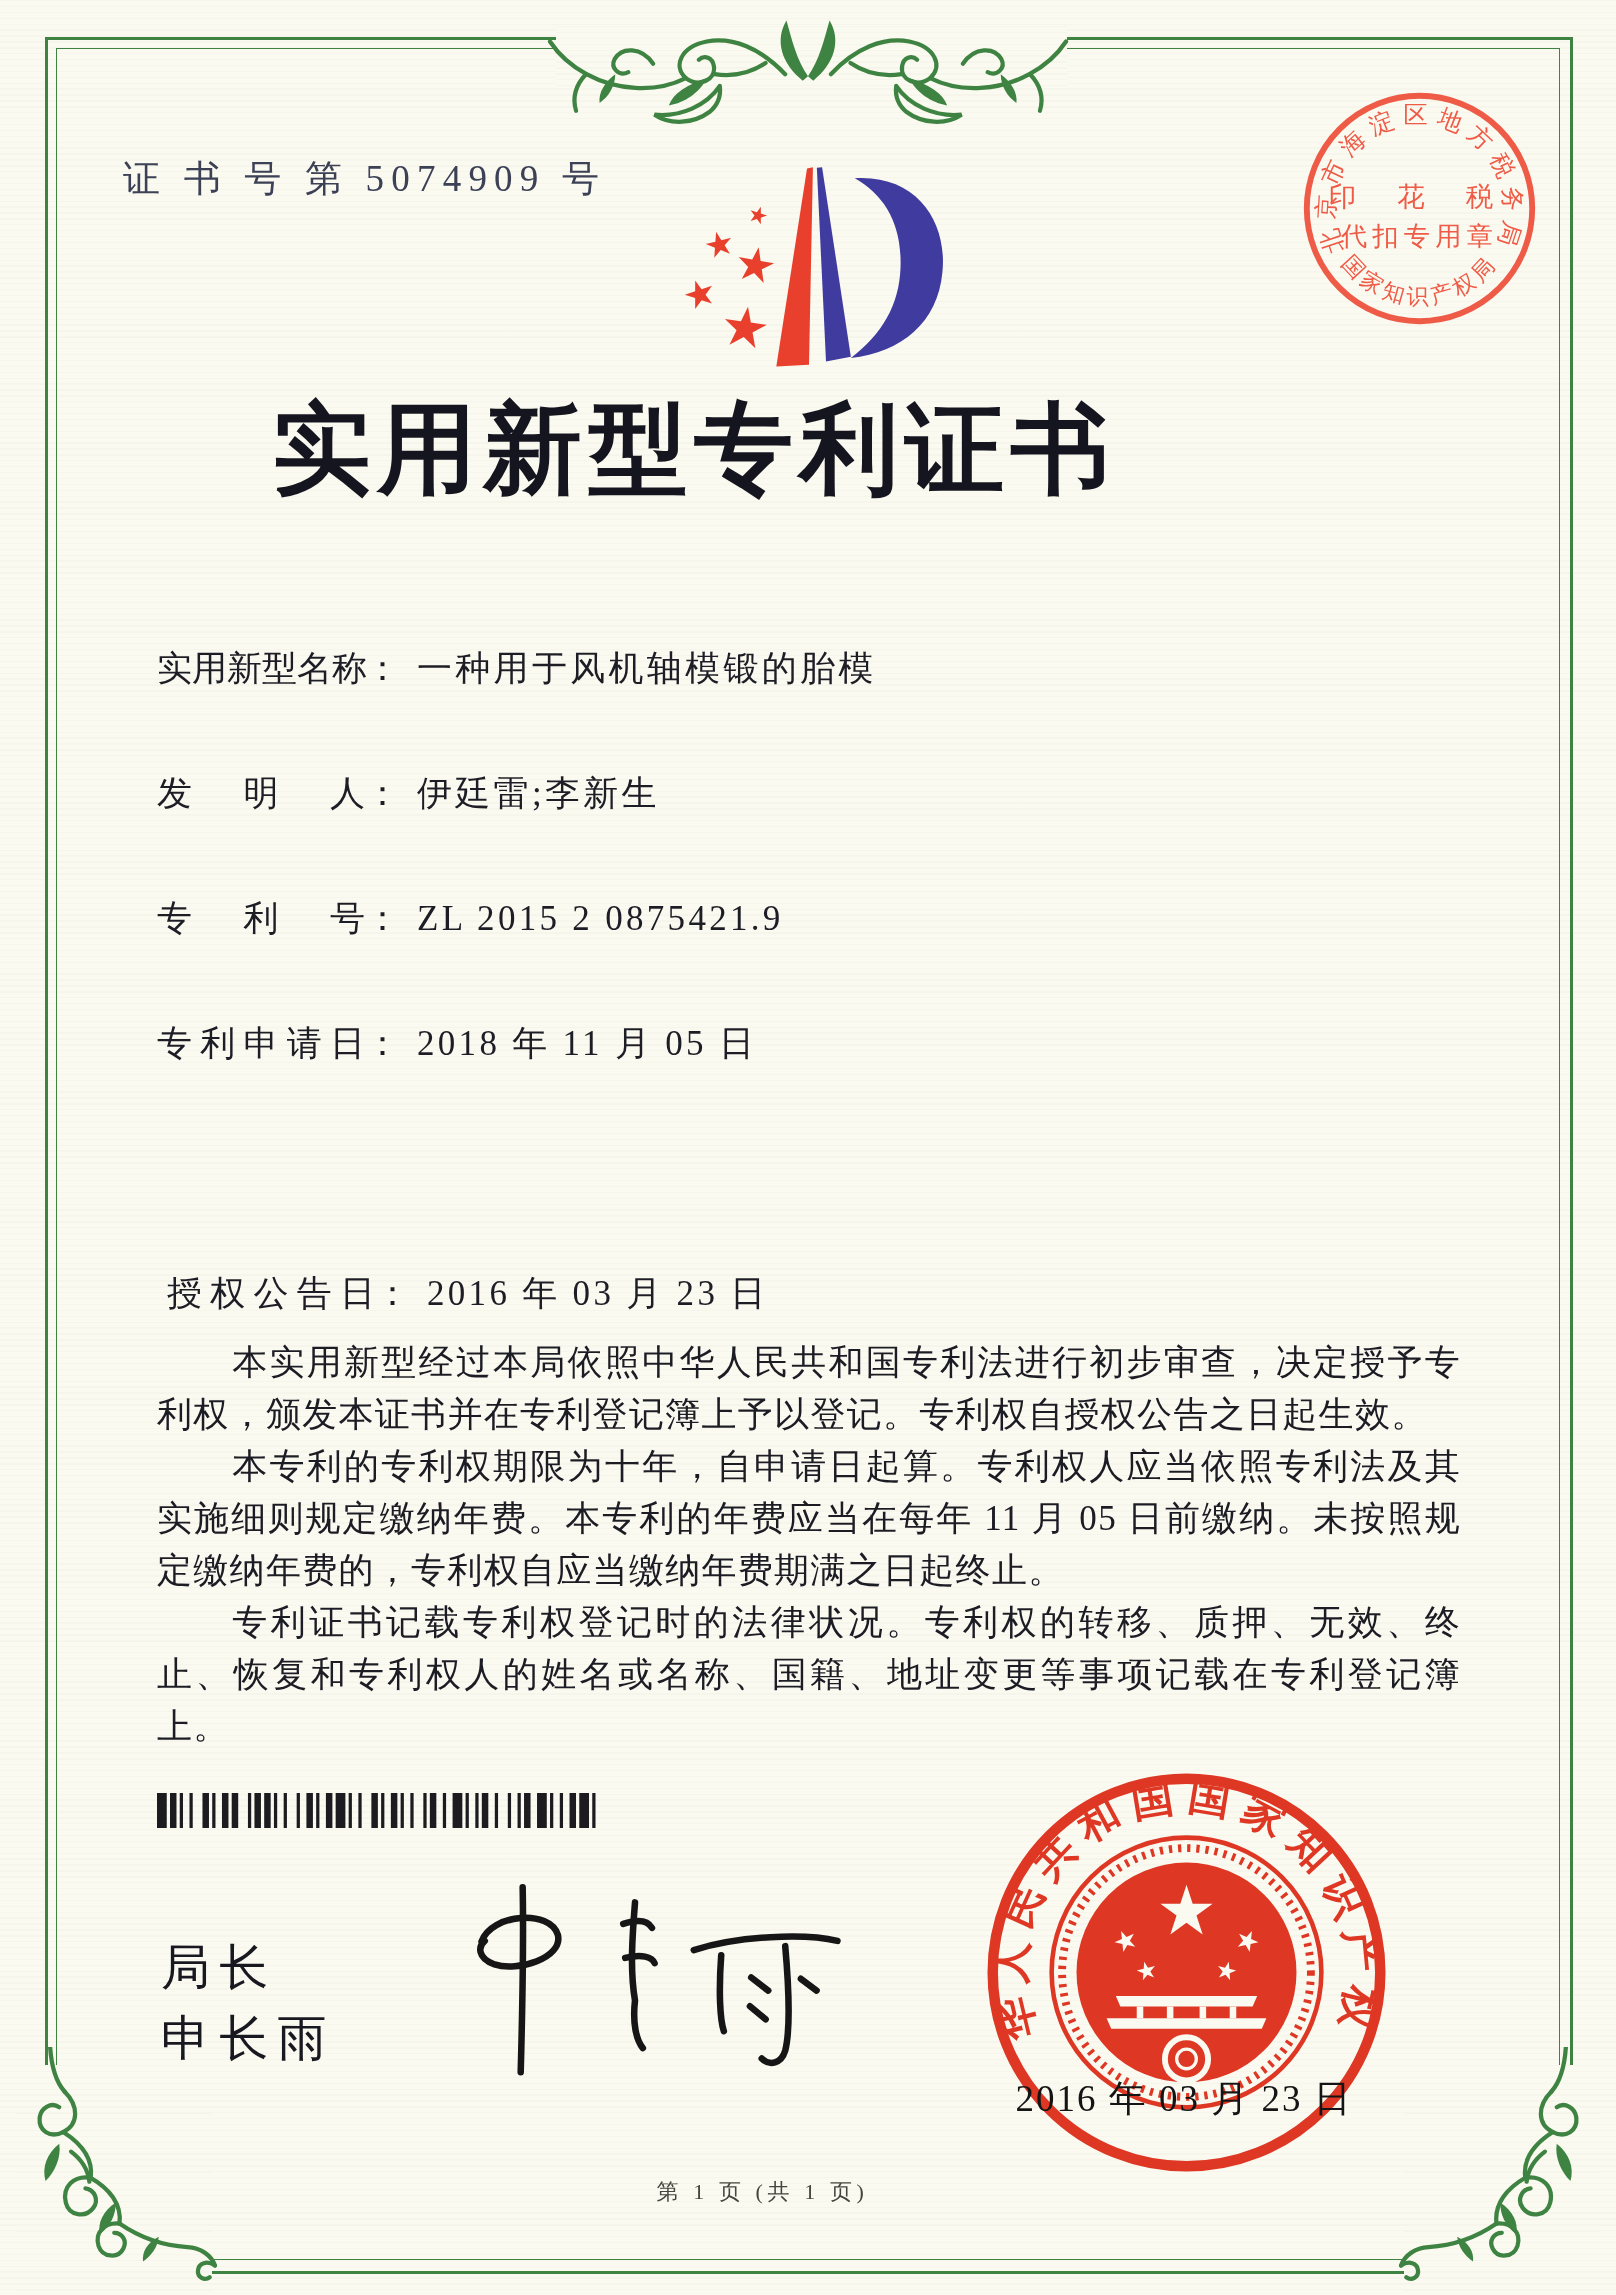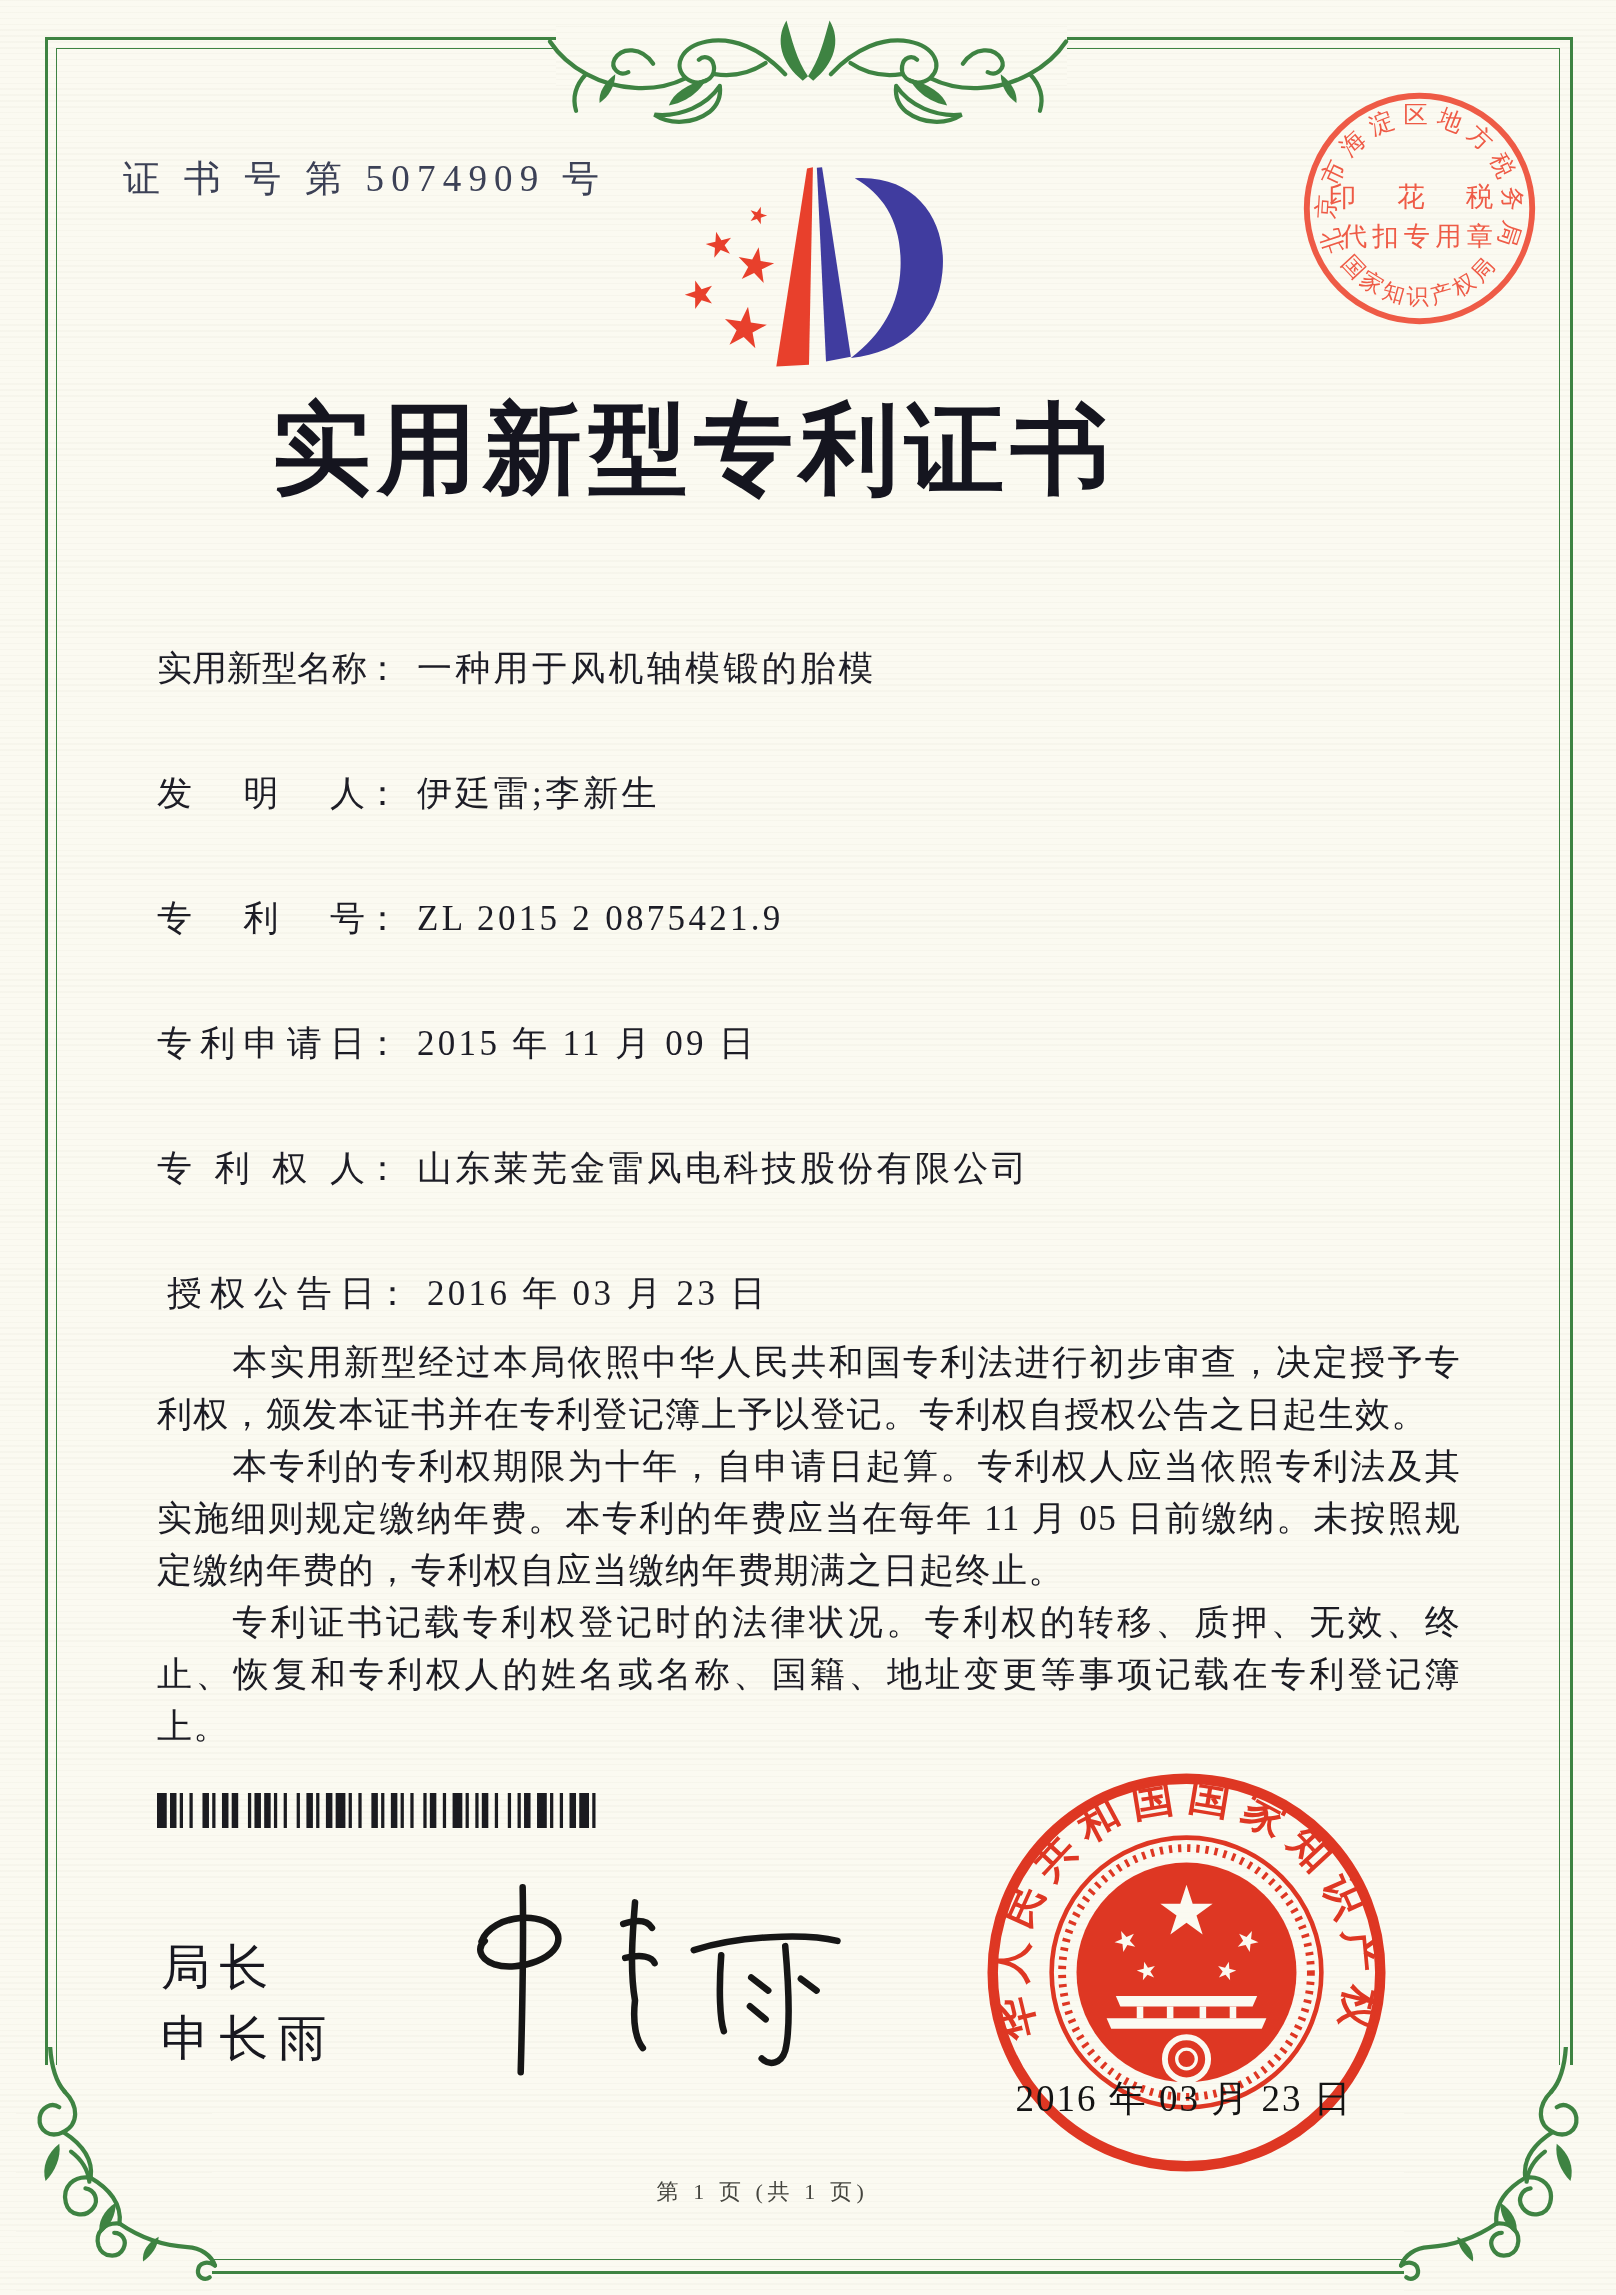--- a/index.html
+++ b/index.html
@@ -145,24 +145,21 @@
   <div class="field f-name">
     <span class="flabel">实用新型名称</span><span class="fcolon">：</span><span class="fvalue">一种用于风机轴模锻的胎模</span>
   </div>
   <div class="field f-inventor">
     <span class="flabel">发明人</span><span class="fcolon">：</span><span class="fvalue">伊廷雷;李新生</span>
   </div>
   <div class="field f-patno">
     <span class="flabel">专利号</span><span class="fcolon">：</span><span class="fvalue">ZL 2015 2 0875421.9</span>
   </div>
   <div class="field f-filing">
-    <span class="flabel">专利申请日</span><span class="fcolon">：</span><span class="fvalue">2015 年 11 月 09 日</span>
-  </div>
-  <div class="field f-patentee">
-    <span class="flabel">专利权人</span><span class="fcolon">：</span><span class="fvalue">山东莱芜金雷风电科技股份有限公司</span>
+    <span class="flabel">专利申请日</span><span class="fcolon">：</span><span class="fvalue">2018 年 11 月 05 日</span>
   </div>
   <div class="field f-grant">
     <span class="flabel">授权公告日</span><span class="fcolon">：</span><span class="fvalue">2016 年 03 月 23 日</span>
   </div>
 
   <div class="paras">
     <p>本实用新型经过本局依照中华人民共和国专利法进行初步审查，决定授予专利权，颁发本证书并在专利登记簿上予以登记。专利权自授权公告之日起生效。</p>
     <p>本专利的专利权期限为十年，自申请日起算。专利权人应当依照专利法及其实施细则规定缴纳年费。本专利的年费应当在每年 11 月 05 日前缴纳。未按照规定缴纳年费的，专利权自应当缴纳年费期满之日起终止。</p>
     <p>专利证书记载专利权登记时的法律状况。专利权的转移、质押、无效、终止、恢复和专利权人的姓名或名称、国籍、地址变更等事项记载在专利登记簿上。</p>
   </div>

